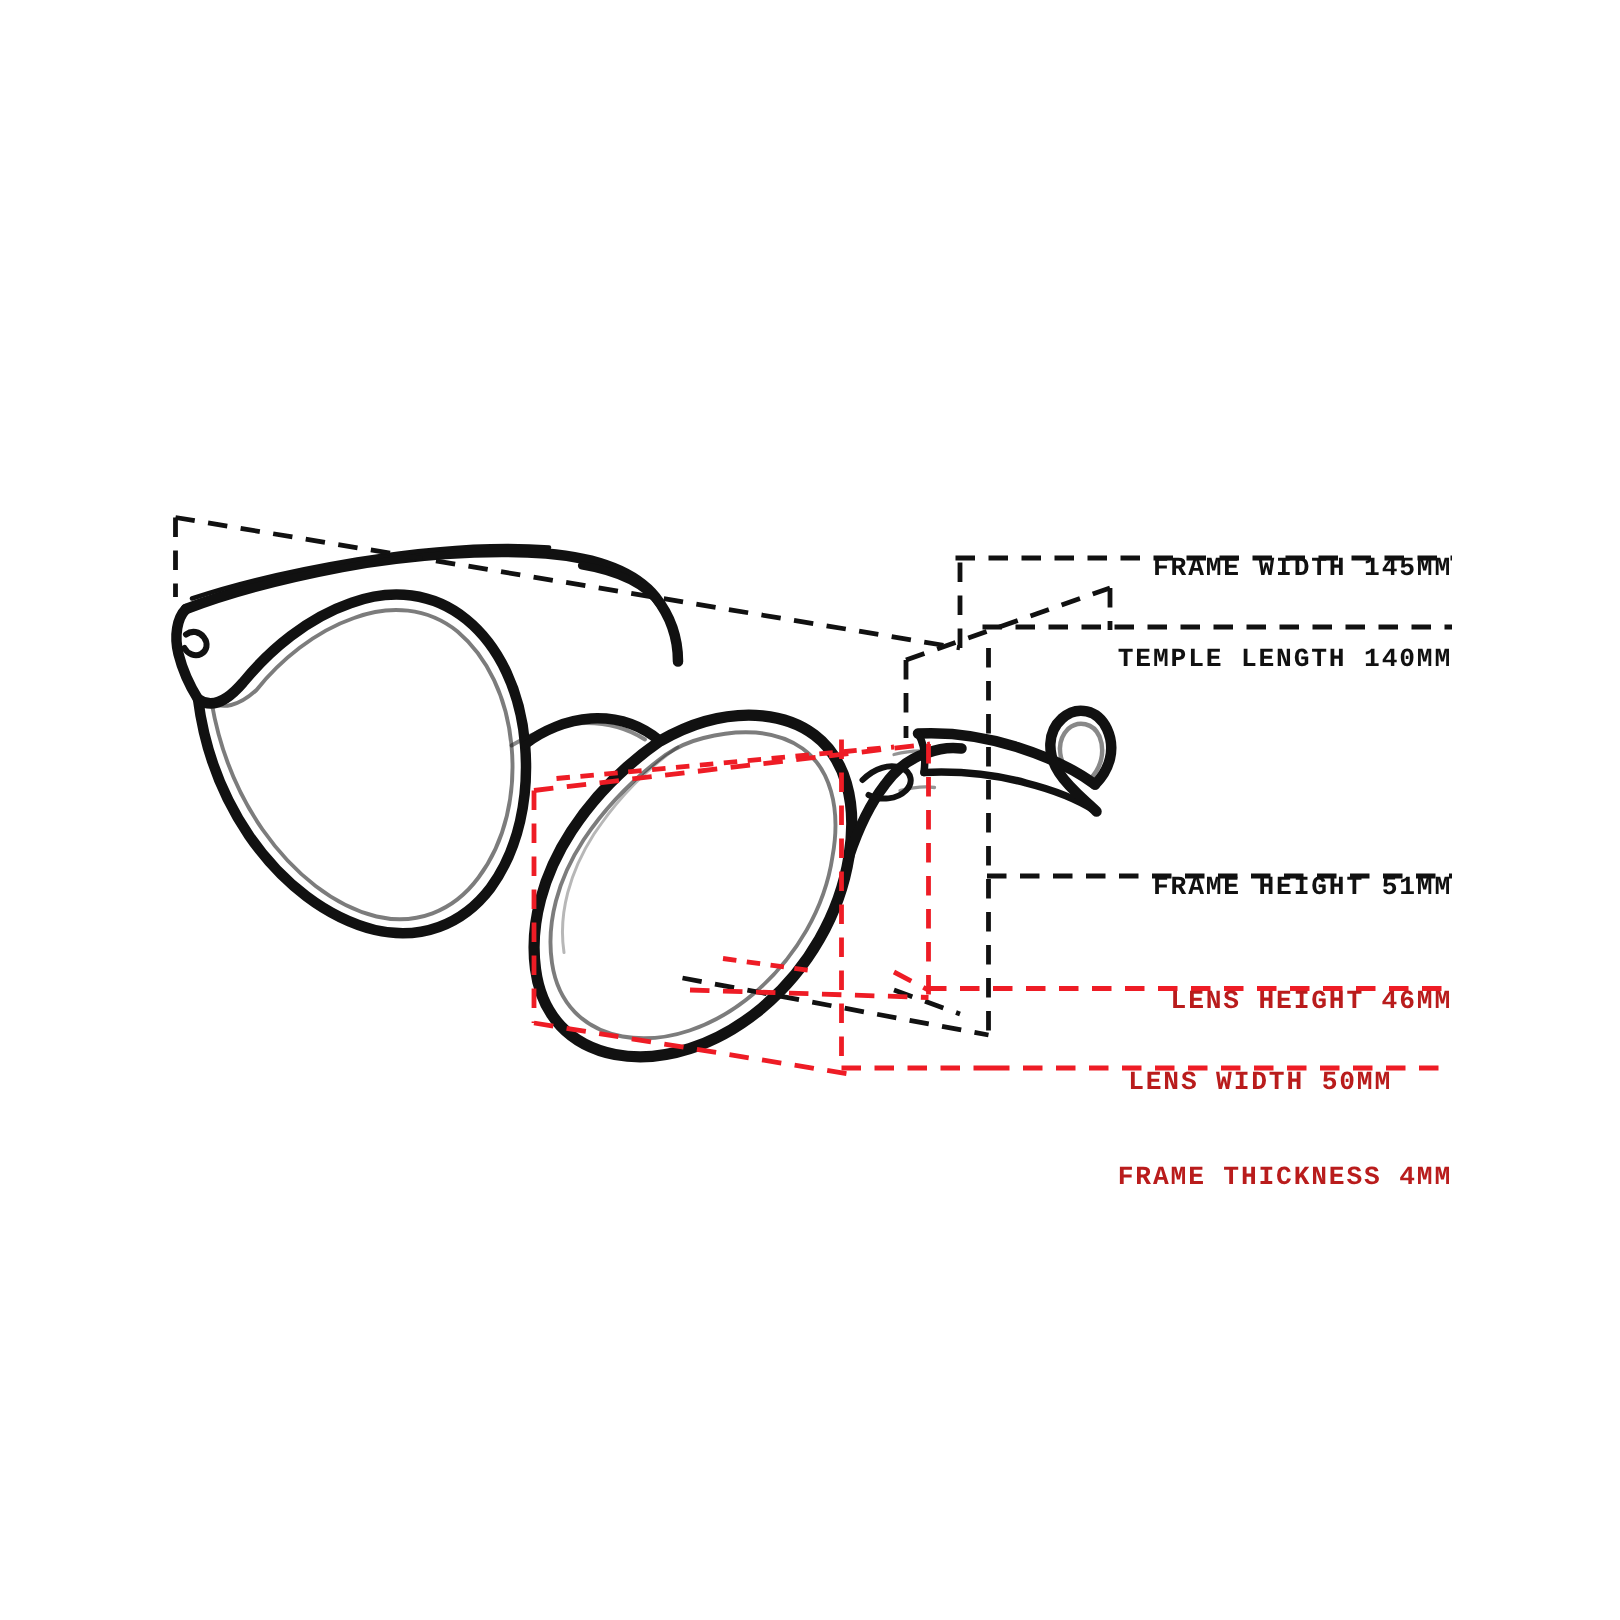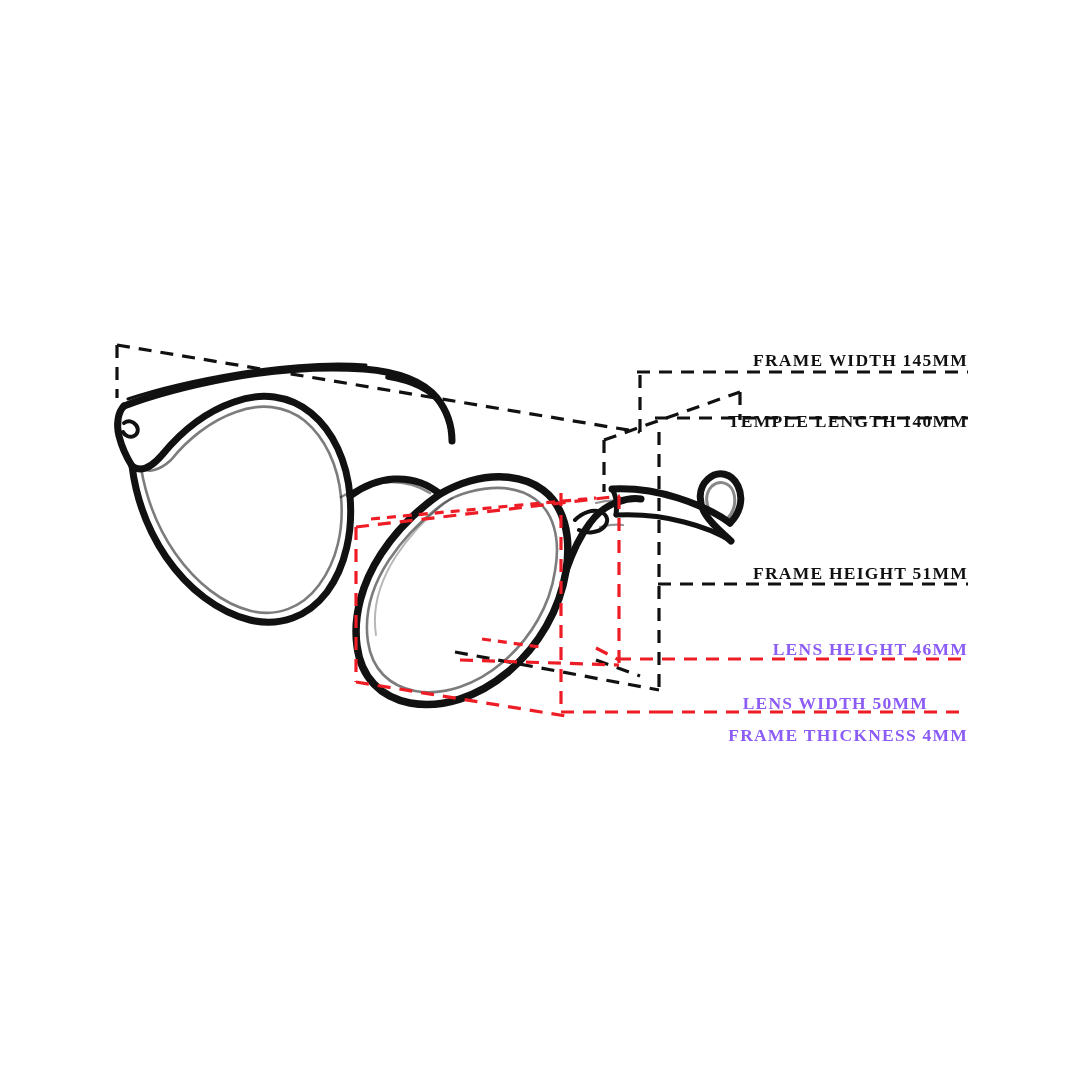--- a/index.html
+++ b/index.html
@@ -25,33 +25,34 @@
   }
   .layer {
     position: absolute;
     left: 0;
     top: 0;
     width: 1080px;
     height: 1080px;
   }
   .callout-label {
     position: absolute;
-    font-family: Liberation Serif, serif;
+    font-family: Liberation Mono, monospace;
     font-weight: 700;
     font-size: 17.5px;
     letter-spacing: 0.07em;
     white-space: nowrap;
     text-transform: uppercase;
     line-height: 1;
+    margin-top: 19px;
   }
   .callout-label.black {
     color: #111111;
   }
   .callout-label.red {
-    color: #8b5cf6;
+    color: #b91c1c;
   }
   .label-right {
     transform: translateX(-100%);
   }
 </style>
 </head>
 <body>
 
 <div id="diagram-root">
 
@@ -169,17 +170,17 @@
     <div class="callout-label black label-right" style="left:968px; top:352px;">FRAME WIDTH 145MM</div>
 
     <div class="callout-label black label-right" style="left:968px; top:413px;">TEMPLE LENGTH 140MM</div>
 
     <div class="callout-label black label-right" style="left:968px; top:565px;">FRAME HEIGHT 51MM</div>
 
     <div class="callout-label red label-right" style="left:968px; top:641px;">LENS HEIGHT 46MM</div>
 
     <div class="callout-label red label-right" style="left:928px; top:695px;">LENS WIDTH 50MM</div>
 
-    <div class="callout-label red label-right" style="left:968px; top:727px;">FRAME THICKNESS 4MM</div>
+    <div class="callout-label red label-right" style="left:968px; top:758px;">FRAME THICKNESS 4MM</div>
 
   </div>
 
 </div>
 
 </body></html>

